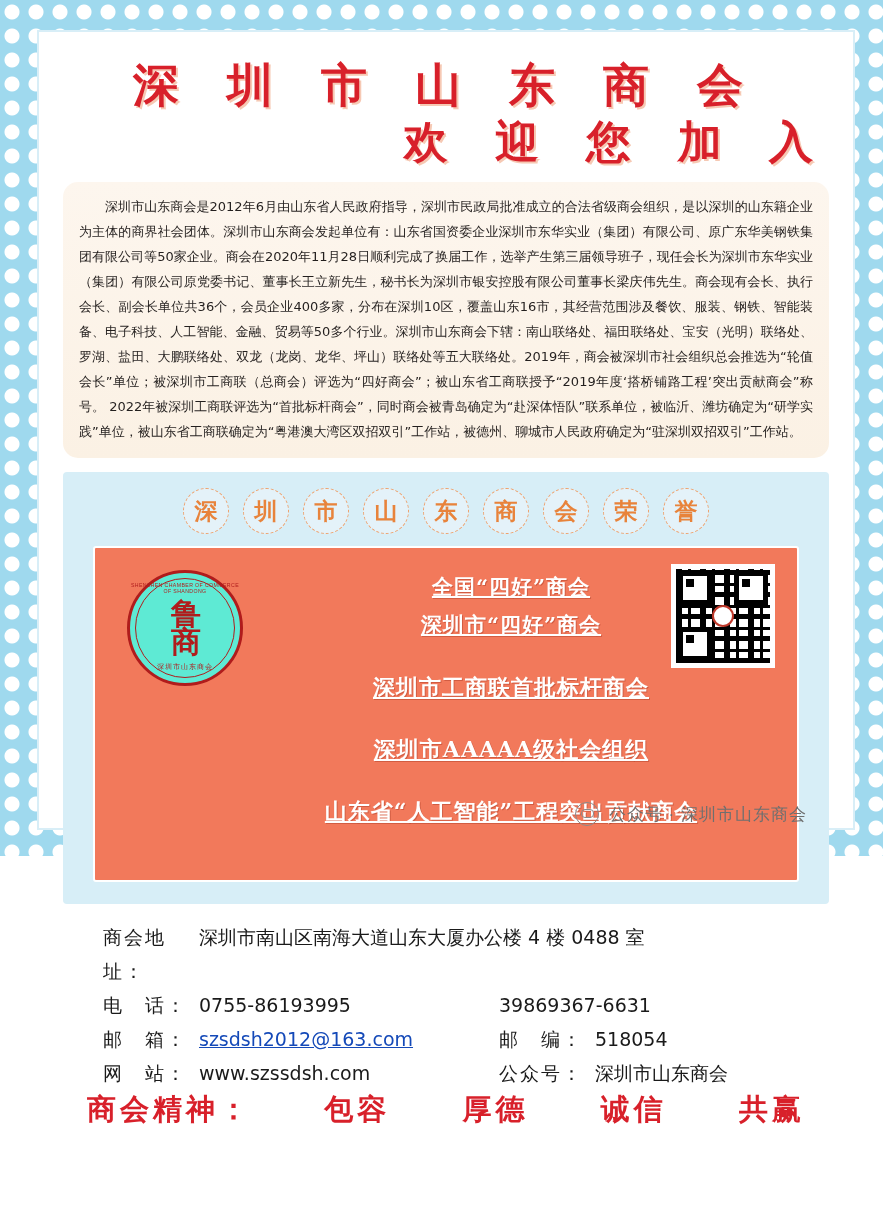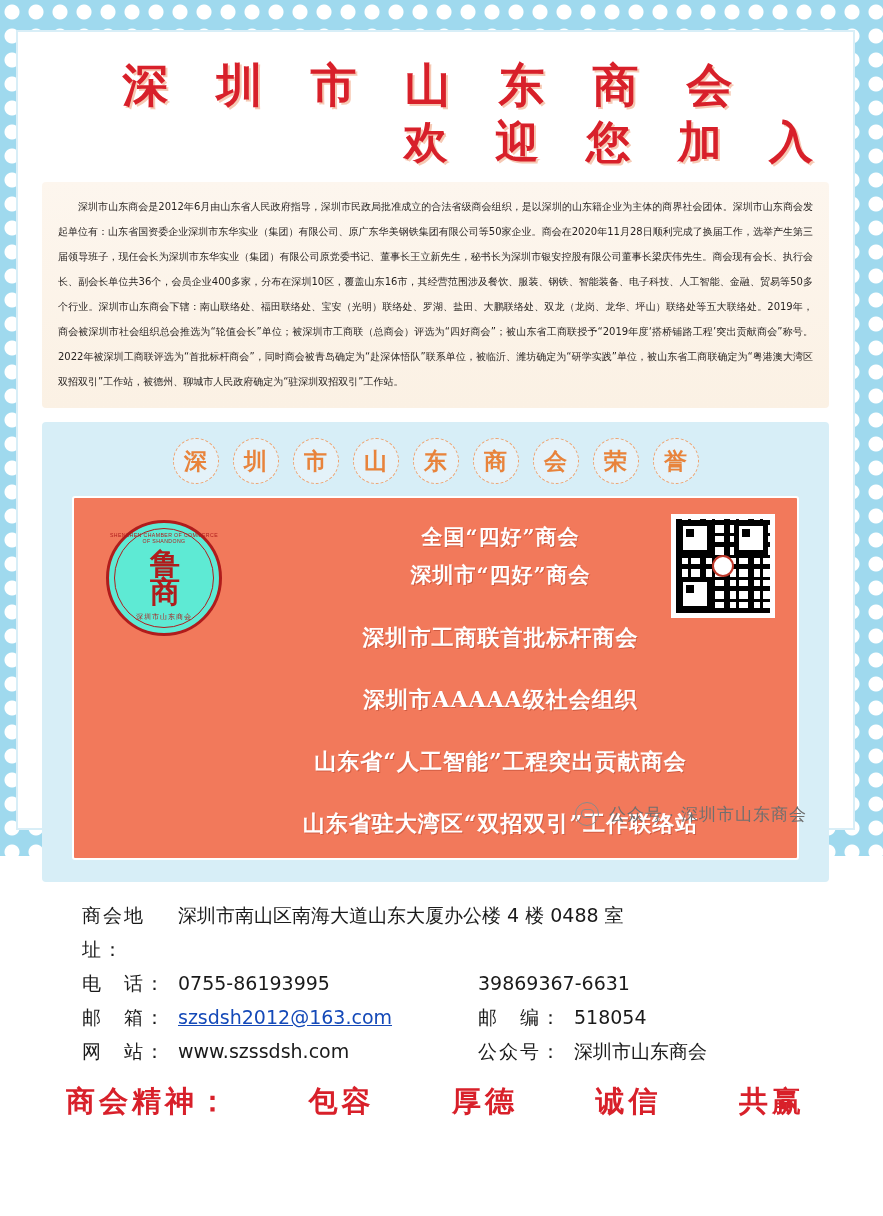--- a/index.html
+++ b/index.html
@@ -16,21 +16,21 @@
 
   
   .poster {
     position: relative;
     width: 883px;
     height: 856px;
     box-sizing: border-box;
     background:
       radial-gradient(circle at 12px 12px, #ffffff 7px, rgba(255,255,255,0) 8px) 0 0 / 24px 24px,
       linear-gradient(#9fd9ee, #9fd9ee);
-    padding: 30px 28px 26px 16px;
+    padding: 30px 28px 26px 37px;
   }
   .inner {
     position: relative;
     width: 100%;
     height: 100%;
     box-sizing: border-box;
     background: #ffffff;
     border: 2px solid #d8eef7;
     padding: 14px 24px 10px 24px;
   }
@@ -47,23 +47,23 @@
     letter-spacing: 16px;
     text-shadow: 2px 2px 0 #f6c9b4;
   }
   .title-line.l1 { font-size: 46px; line-height: 58px; }
   .title-line.l2 { font-size: 44px; line-height: 56px; text-align: right; }
 
   
   .intro {
     margin-top: 12px;
     background: linear-gradient(#fdf6ee, #fbf1e4);
-    border-radius: 4px;
+    border-radius: 15px;
     padding: 12px 16px 14px 16px;
-    font-size: 10px;
+    font-size: 13px;
     line-height: 25px;
     color: #231f1e;
     text-align: justify;
     text-indent: 2em;
     font-family: "DejaVu Sans", "Liberation Sans", sans-serif;
   }
 
   
   .honour-wrap {
     margin-top: 14px;
@@ -150,20 +150,21 @@
     color: #ffffff;
     font-family: "DejaVu Serif", "Liberation Serif", serif;
     font-weight: bold;
     padding: 4px 0 0 0;
   }
   .honour-list div {
     font-size: 21px;
     line-height: 38px;
     letter-spacing: 1px;
     text-shadow: 1px 1px 0 rgba(150,40,20,.35);
+    text-decoration: underline;
   }
   .honour-list div.wide { font-size: 22px; margin-top: 24px; }
 
   .qr {
     position: absolute;
     right: 22px;
     top: 16px;
     width: 104px;
     height: 104px;
     background: #ffffff;
@@ -223,21 +224,20 @@
     flex: 0 0 96px;
     letter-spacing: 2px;
   }
   .contact .c1 { width: 300px; flex: 0 0 300px; }
   .contact a {
     color: #1449b8;
   }
 
   
   .spirit {
-    margin-top: 14px;
     display: flex;
     justify-content: space-between;
     align-items: baseline;
     padding: 0 24px;
     color: #d8202a;
     font-family: "DejaVu Serif", "Liberation Serif", serif;
     font-weight: bold;
     font-size: 29px;
     letter-spacing: 4px;
   }
@@ -307,21 +307,20 @@
           <div class="glyph">鲁商</div>
           <div class="arc-bottom">深圳市山东商会</div>
         </div>
 
         <div class="honour-list">
           <div>全国“四好”商会</div>
           <div>深圳市“四好”商会</div>
           <div class="wide">深圳市工商联首批标杆商会</div>
           <div class="wide">深圳市AAAAA级社会组织</div>
           <div class="wide">山东省“人工智能”工程突出贡献商会</div>
-          <div class="wide">山东省驻大湾区“双招双引”工作联络站</div>
         </div>
 
         <div class="qr">
           <div class="mat">
             <span class="eye tl">
                 <i></i>
               </span>
             <span class="eye tr">
                 <i></i>
               </span>

